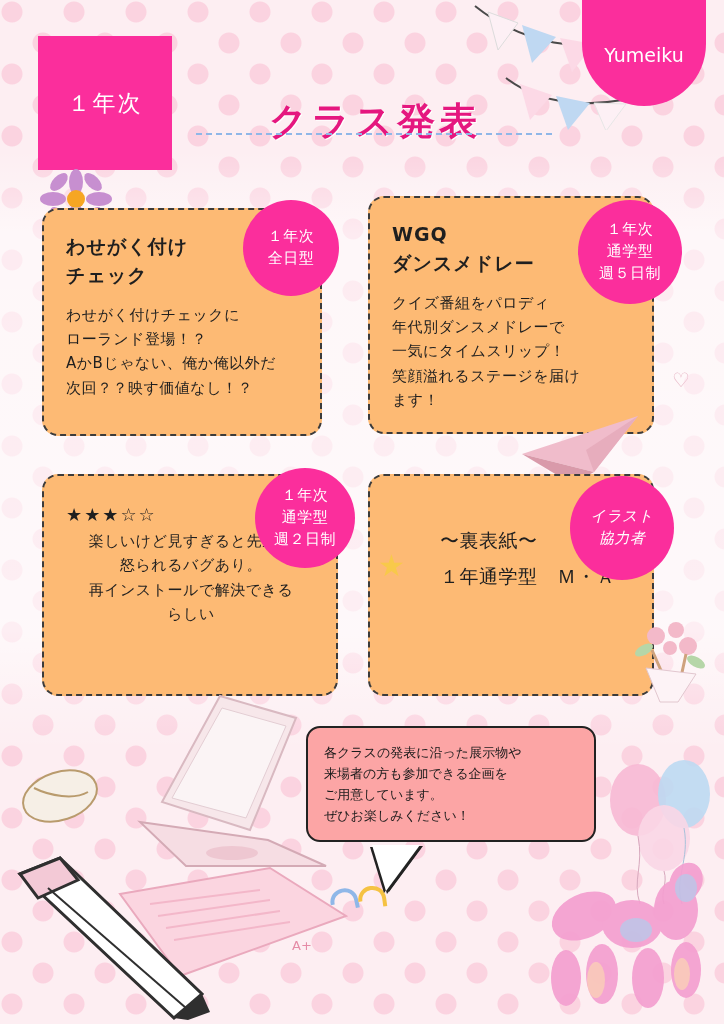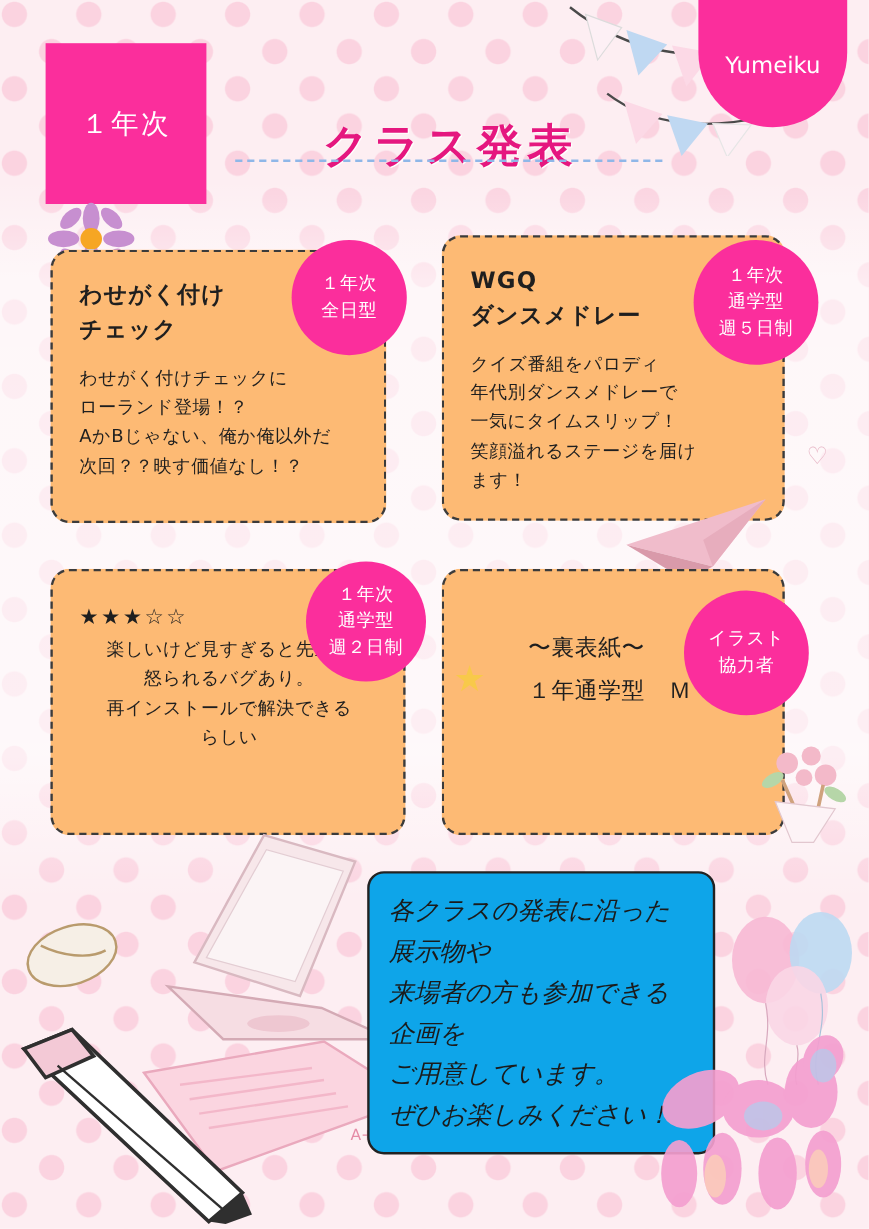--- a/index.html
+++ b/index.html
@@ -140,31 +140,30 @@
     letter-spacing: 0.5px;
     font-family: "DejaVu Sans", sans-serif;
     white-space: pre-line;
   }
   
   .bubble {
     position: absolute;
     left: 306px;
     top: 726px;
     width: 290px;
-    background: #0ea5e9;
+    background: #fca5a5;
     border: 2px solid #222;
     border-radius: 14px;
     padding: 14px 16px;
     box-sizing: border-box;
     font-family: "DejaVu Sans", sans-serif;
-    font-size: 21px;
+    font-size: 13px;
     line-height: 1.62;
     white-space: pre-line;
     color: #1b1b1b;
-    font-style: italic;
   }
   .bubble-tail {
     position: absolute;
     left: 372px;
     top: 845px;
     width: 0; height: 0;
     border-left: 14px solid transparent;
     border-right: 34px solid transparent;
     border-top: 46px solid #fff;
     filter: drop-shadow(-2px 2px 0 #222) drop-shadow(3px 1px 0 #222);
@@ -265,21 +264,21 @@
 通学型
 週２日制</div>
 
   <div class="card" style="left:368px; top:474px; width:286px; height:222px;">
     <div class="card-inner" style="padding-top:34px;">
       <div class="card-body" style="font-size:19px; line-height:1.9;margin-left:48px;">〜裏表紙〜
 １年通学型　Ｍ・Ａ</div>
     </div>
   </div>
   <div class="deco" style="left:378px; top:548px; color:#f8c94a; font-size:30px;">★</div>
-  <div class="tag" style="left:570px; top:492px; width:104px; height:104px;">イラスト
+  <div class="tag" style="left:570px; top:476px; width:104px; height:104px;font-style:italic;">イラスト
 協力者</div>
 
   <div class="deco" style="left:626px; top:616px;">
     <svg width="84" height="90" viewBox="0 0 84 90">
       <g fill="#f3b9c9">
         <circle cx="30" cy="20" r="9"></circle>
           <circle cx="50" cy="14" r="8"></circle>
           <circle cx="62" cy="30" r="9"></circle>
         <circle cx="44" cy="32" r="7"></circle>
       </g>

